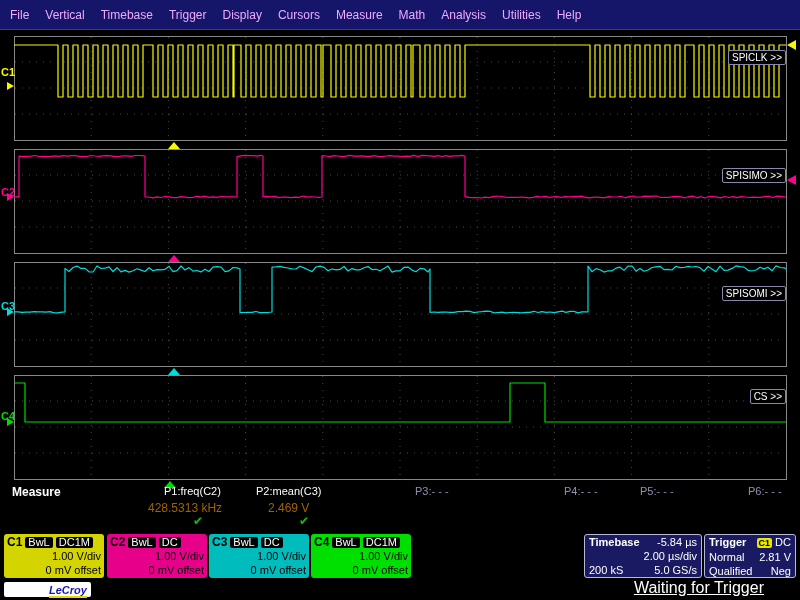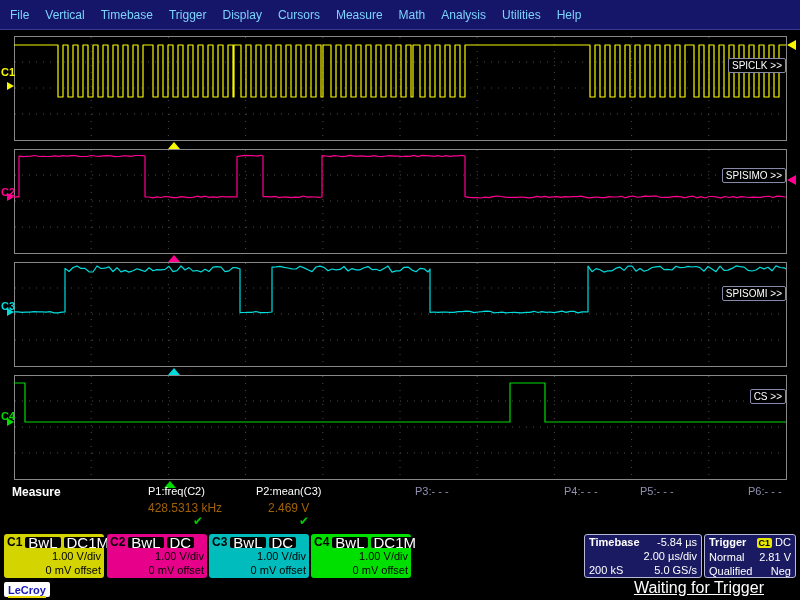--- a/index.html
+++ b/index.html
@@ -2,45 +2,45 @@
 <html><head>
 <meta charset="utf-8">
 <style>
   *{box-sizing:border-box;}
   body{margin:0;background:#222;}
   .screen{position:relative;width:800px;height:600px;background:#000;
           font-family:"Liberation Sans","DejaVu Sans",sans-serif;overflow:hidden;}
   svg.overlay{position:absolute;left:0;top:0;}
   .menubar{position:absolute;left:0;top:0;width:800px;height:30px;background:#15156a;
            border-bottom:1px solid #3a3a8a;display:flex;align-items:center;padding-left:2px;}
-  .menu-item{color:#7dd3fc;font-size:12px;padding:0 8px;white-space:nowrap;cursor:default;}
+  .menu-item{color:#f0abfc;font-size:12px;padding:0 8px;white-space:nowrap;cursor:default;}
   .trace-label{position:absolute;background:#000;border:1px solid #8888aa;color:#fff;
                font-size:10px;line-height:13px;padding:0 3px;border-radius:2px;}
   .ch-ind{position:absolute;font-size:11px;font-weight:bold;}
   .m-title{position:absolute;color:#fff;font-size:12px;font-weight:bold;}
   .m-label{position:absolute;color:#fff;font-size:16px;margin-top:42px;}
   .m-pname{position:absolute;font-size:11px;}
   .m-pvalue{position:absolute;color:#a16207;font-size:12px;}
   .m-check{position:absolute;color:#00cc00;font-size:12px;font-weight:bold;}
   .chbox{position:absolute;top:534px;width:100px;height:44px;border-radius:3px;
          padding:1px 3px;color:#000;}
   .chbox .hdr{display:flex;align-items:center;gap:3px;height:14px;}
   .chbox .chname{font-weight:bold;font-size:12px;}
-  .badge{background:#000;color:#fff;font-size:15px;line-height:11px;padding:0 3px;border-radius:2px;}
+  .badge{background:#000;color:#fff;font-size:11px;line-height:11px;padding:0 3px;border-radius:2px;}
   .chbox .r{text-align:right;font-size:11px;line-height:14px;}
   .infobox{position:absolute;top:534px;height:44px;background:#1a1a62;border:1px solid #b8b8d8;
            border-radius:3px;color:#fff;padding:0 4px;}
   .infobox .row{display:flex;justify-content:space-between;font-size:11px;line-height:14px;}
   .infobox .row.right{justify-content:flex-end;}
   .trig-src{background:#e8e800;color:#000;font-size:9px;padding:0 2px;border-radius:2px;
             margin-right:3px;font-weight:bold;}
   .logo{position:absolute;left:4px;bottom:3px;background:#fff;border-radius:2px;
         padding:0 4px;line-height:13px;}
-  .logo span{color:#1818b8;font-weight:bold;font-size:11px;
-             border-bottom:2px solid #e8d800;}
+  .logo span{color:#1818b8;font-style:italic;font-weight:bold;font-size:11px;
+             border-bottom:2px solid #e8d800;margin-left:41px;}
   .statusbar-text{position:absolute;right:36px;bottom:3px;color:#fff;font-size:16px;text-decoration:underline;}
 </style>
 </head>
 <body>
 
 <div class="screen" id="screen">
 
   <svg class="overlay" id="scope-svg" width="800" height="600">
       <rect x="14.5" y="36.5" width="772" height="104" fill="none" stroke="#888888" stroke-width="1"></rect>
       <line x1="91.2" y1="37" x2="91.2" y2="139" stroke="#4a4a4a" stroke-width="1" stroke-dasharray="1,6"></line>
@@ -157,28 +157,28 @@
       <span>Qualified</span>
       <span>Neg</span>
     </div>
   </div>
 
   <div class="logo">
     <span>LeCroy</span>
   </div>
   <span class="statusbar-text">Waiting for Trigger</span>
 <span class="ch-ind" style="left: 1px; top: 66px; color: rgb(248, 248, 0);">C1</span>
-    <div class="trace-label" style="right: 14px; top: 58px; text-align: center;">SPICLK &gt;&gt;</div>
+    <div class="trace-label" style="right: 14px; top: 50px; text-align: center;">SPICLK &gt;&gt;</div>
     <span class="ch-ind" style="left: 1px; top: 186px; color: rgb(255, 0, 144);">C2</span>
     <div class="trace-label" style="right: 14px; top: 168px; margin-left: 32px;">SPISIMO &gt;&gt;</div>
     <span class="ch-ind" style="left: 1px; top: 300px; color: rgb(0, 220, 220);">C3</span>
     <div class="trace-label" style="right: 14px; top: 286px;">SPISOMI &gt;&gt;</div>
     <span class="ch-ind" style="left: 1px; top: 410px; color: rgb(0, 220, 0);">C4</span>
     <div class="trace-label" style="right: 14px; top: 389px;">CS &gt;&gt;</div>
-    <span class="m-pname" style="left: 148px; top: 485px; color: rgb(255, 255, 255);">P1:freq(C2)</span>
+    <span class="m-pname" style="left: 164px; top: 485px; color: rgb(255, 255, 255);">P1:freq(C2)</span>
     <span class="m-pvalue" style="left: 148px; top: 501px;">428.5313 kHz</span>
     <span class="m-check" style="left: 193px; top: 514px;">✔</span>
     <span class="m-pname" style="left: 256px; top: 485px; color: rgb(255, 255, 255);">P2:mean(C3)</span>
     <span class="m-pvalue" style="left: 268px; top: 501px;">2.469 V</span>
     <span class="m-check" style="left: 299px; top: 514px;">✔</span>
     <span class="m-pname" style="left: 415px; top: 485px; color: rgb(144, 144, 176);">P3:- - -</span>
     <span class="m-pname" style="left: 528px; top: 485px; color: rgb(144, 144, 176); margin-left: 36px;">P4:- - -</span>
     <span class="m-pname" style="left: 640px; top: 485px; color: rgb(144, 144, 176);">P5:- - -</span>
     <span class="m-pname" style="left: 748px; top: 485px; color: rgb(144, 144, 176);">P6:- - -</span>
     <div class="chbox" style="left: 4px; background: rgb(212, 212, 0);">

